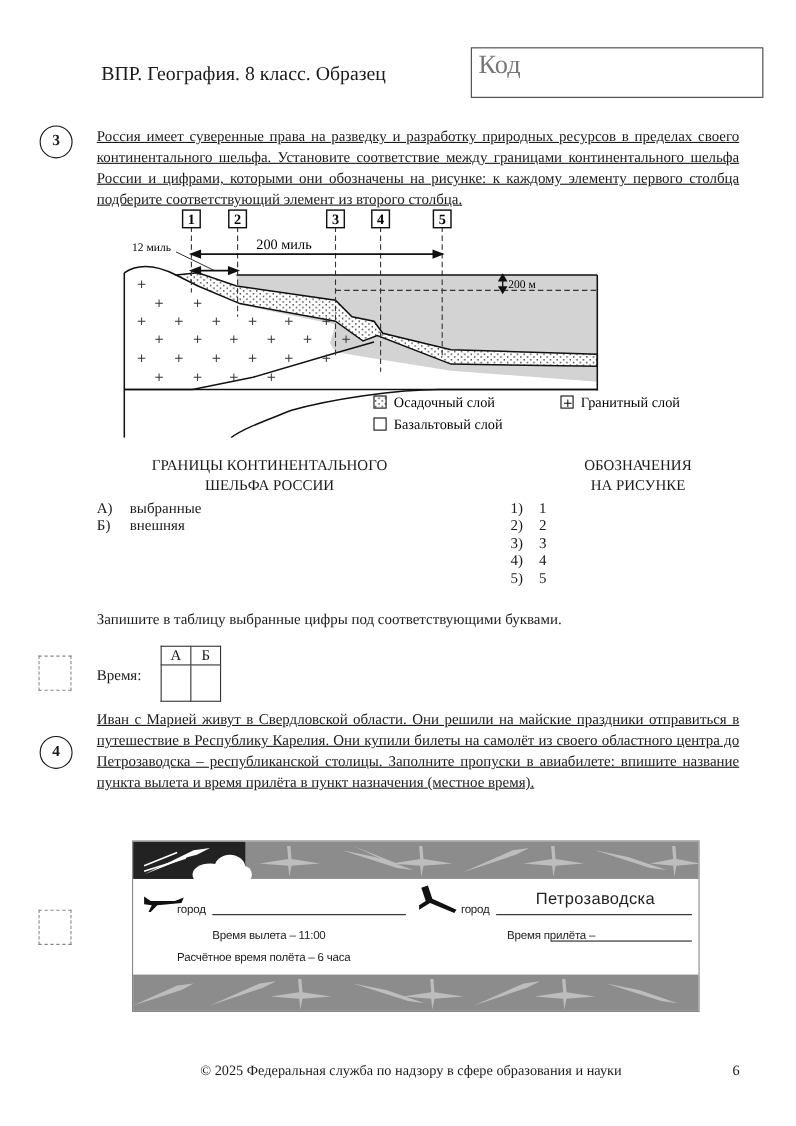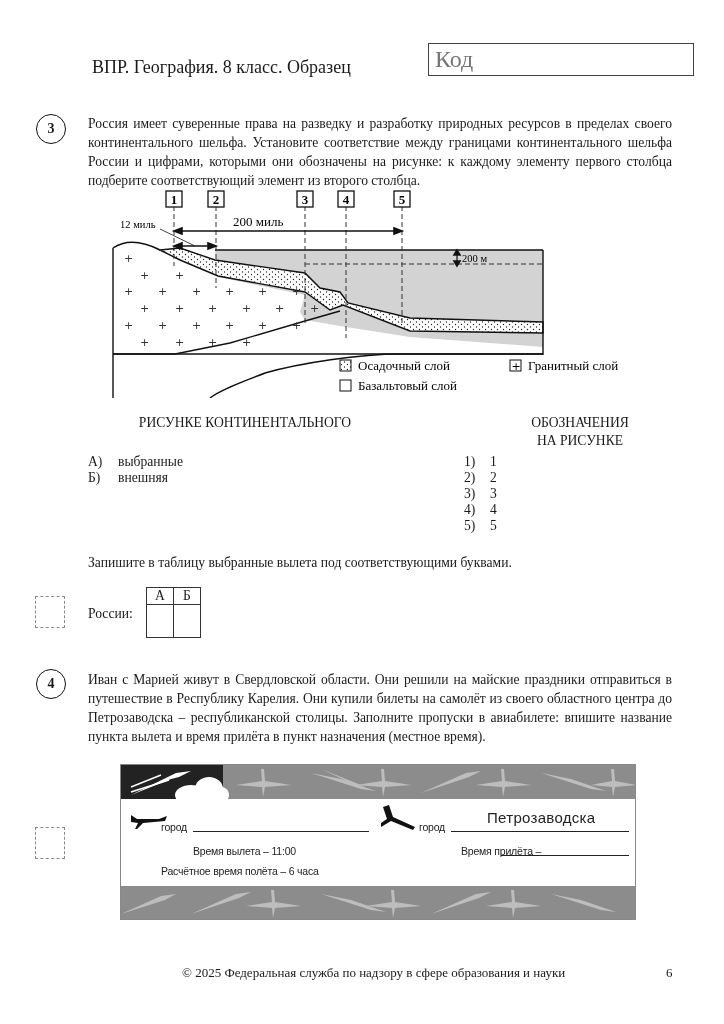--- a/index.html
+++ b/index.html
@@ -1,25 +1,25 @@
 <!DOCTYPE html>
 <html><head>
 <meta charset="utf-8">
 <style>
   html, body { margin: 0; padding: 0; background: #ffffff; }
   body { width: 724px; height: 1024px; position: relative; overflow: hidden;
          font-family: "Liberation Serif", "DejaVu Serif", serif; color: #1a1a1a; }
   .abs { position: absolute; }
   .header-title { left: 92px; top: 57px; font-size: 18px; }
-  .code-box { left: 428px; top: 43px; width: 266px; height: 33px; border: 1.5px solid #444;
+  .code-box { left: 428px; top: 43px; width: 266px; height: 46px; border: 1.5px solid #444;
               box-sizing: border-box; font-size: 24px; color: #777; padding-left: 6px; line-height: 30px; }
   .qnum { width: 28px; height: 28px; border: 1.8px solid #111; border-radius: 50%;
           text-align: center; line-height: 28px; font-weight: bold; font-size: 14px; }
   .para { font-size: 13.6px; line-height: 19px; text-align: justify; }
-  .para p { margin: 0; }
+  .para p { margin: 0; text-decoration: underline; }
   .colhead { font-size: 13.6px; line-height: 18px; text-align: center; }
   .list-row { font-size: 13.6px; line-height: 16px; display: flex; }
   .list-row .k { width: 30px; }
   .answer-box { width: 30px; height: 32px; border: 1px dashed #888; box-sizing: border-box; }
   table.ans { border-collapse: collapse; font-size: 13.6px; }
   table.ans td { border: 1.2px solid #333; width: 26px; text-align: center; padding: 0; }
   .ticket { left: 120px; top: 764px; width: 516px; height: 156px; border: 1px solid #888; box-sizing: border-box;
             font-family: "Liberation Sans", "DejaVu Sans", sans-serif; }
   .tk-band { position: absolute; left: 0; width: 100%; background: #8c8c8c; overflow: hidden; }
   .tk-text { position: absolute; font-size: 10.5px; color: #222; letter-spacing: -0.2px; }
@@ -131,21 +131,22 @@
     <text x="258" y="182">Осадочный слой</text>
     <rect x="410" y="172" width="11" height="11" fill="#fff" stroke="#111"></rect>
     <text x="411.5" y="182" font-size="11" font-family="DejaVu Sans, sans-serif">+</text>
     <text x="428" y="182">Гранитный слой</text>
     <rect x="240" y="192" width="11" height="11" fill="#fff" stroke="#111"></rect>
     <text x="258" y="202">Базальтовый слой</text>
   </g>
 </svg>
 
 <div class="abs colhead" style="left:110px; top:414px; width:270px;">
-  <div>РИСУНКЕ КОНТИНЕНТАЛЬНОГО</div>
+  <div>ГРАНИЦЫ КОНТИНЕНТАЛЬНОГО</div>
+  <div>ШЕЛЬФА РОССИИ</div>
 </div>
 <div class="abs colhead" style="left:500px; top:414px; width:160px;">
   <div>ОБОЗНАЧЕНИЯ</div>
   <div>НА РИСУНКЕ</div>
 </div>
 <div class="abs" style="left:88px; top:454px;">
   <div class="list-row">
       <span class="k">А)</span>
       <span>выбранные</span>
     </div>
@@ -170,39 +171,39 @@
   <div class="list-row">
       <span class="k" style="width:26px">4)</span>
       <span>4</span>
     </div>
   <div class="list-row">
       <span class="k" style="width:26px">5)</span>
       <span>5</span>
     </div>
 </div>
 
-<div class="abs para" style="left:88px; top:553px;">Запишите в таблицу выбранные вылета под соответствующими буквами.</div>
+<div class="abs para" style="left:88px; top:553px;">Запишите в таблицу выбранные цифры под соответствующими буквами.</div>
 
 <div class="abs answer-box" style="left:35px; top:596px;"></div>
-<div class="abs para" style="left:88px; top:604px;">России:</div>
+<div class="abs para" style="left:88px; top:604px;">Время:</div>
 <table class="abs ans" style="left:146px; top:587px;">
   <tbody>
       <tr style="height:17px">
     <td>А</td>
     <td>Б</td>
   </tr>
   <tr style="height:33px">
     <td></td>
     <td></td>
   </tr>
 </tbody>
   </table>
 
 <div class="abs qnum" style="left:36px; top:669px;">4</div>
-<div class="abs para" style="left:88px; top:670px; width:584px;">
+<div class="abs para" style="left:88px; top:644px; width:584px;">
   <p>Иван с Марией живут в Свердловской области. Они решили на майские праздники отправиться в путешествие в Республику Карелия. Они купили билеты на самолёт из своего областного центра до Петрозаводска – республиканской столицы. Заполните пропуски в авиабилете: впишите название пункта вылета и время прилёта в пункт назначения (местное время).</p>
 </div>
 
 <div class="abs answer-box" style="left:35px; top:827px;"></div>
 
 <div class="abs ticket">
   <div class="tk-band" style="top:0; height:34px;">
     <svg width="516" height="34">
       <rect x="0" y="0" width="102" height="34" fill="#222"></rect>
       <g fill="#fff">

